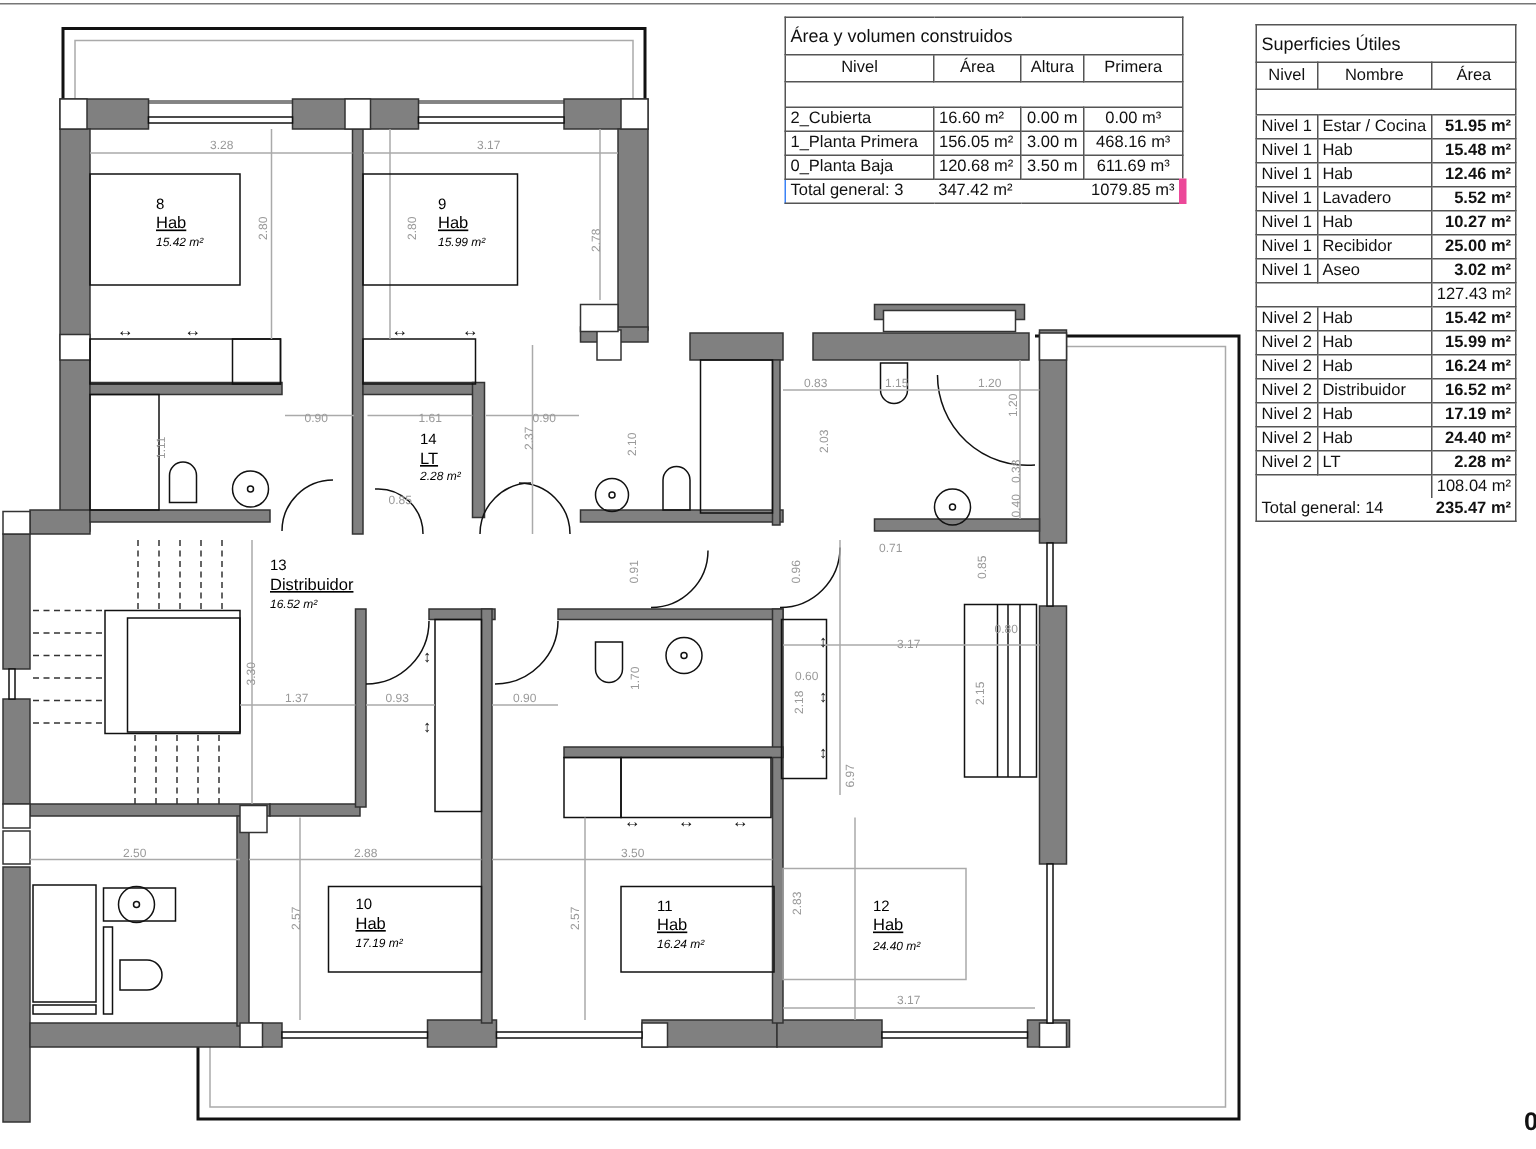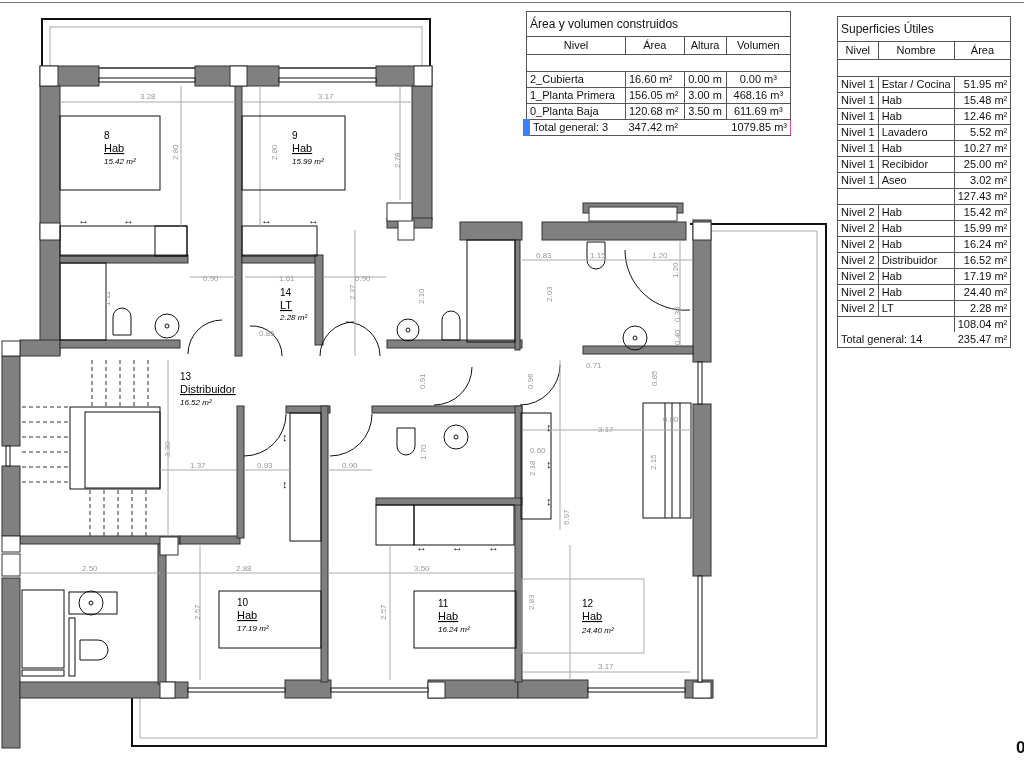--- a/index.html
+++ b/index.html
@@ -9,25 +9,25 @@
   svg text { font-family:"Liberation Sans", sans-serif; }
   .tbl { position:absolute; border-collapse:collapse; background:#fff; font-size:11px; }
   .tbl td, .tbl th { border:1px solid #555; padding:1px 3px; font-weight:normal; white-space:nowrap; line-height:13px; }
   .tbl .title { text-align:left; font-size:12px; height:22px; }
   .tbl .hdr th { text-align:center; height:15px; }
   .tbl .spacer td { height:14px; border-left:1px solid #555; border-right:1px solid #555; border-top:1px solid #555; border-bottom:none; }
   .t1 { left:523px; top:11px; width:268px; }
   .t1 td.c { text-align:center; }
   .t1 td.r { text-align:right; }
   .t1 tr.total td { border-left:none; border-right:none; border-bottom:1px solid #555; }
-  .t1 tr.total td:first-child { border-left:7px solid #3b82f6; }
-  .t1 tr.total td:last-child { border-right:1px solid #ec4899;margin-top:44px; }
+  .t1 tr.total td:first-child { border-left:1px solid #3b82f6; }
+  .t1 tr.total td:last-child { border-right:5px solid #ec4899;margin-top:44px; }
   .t2 { left:837px; top:16px; width:164px; }
   .t2 td.c { text-align:left; }
-  .t2 td.r { text-align:right; }
+  .t2 td.r { text-align:right;font-weight:bold; }
   .t2 tr.sub td { text-align:right; }
   .t2 tr.sub td.blank { border-right:none; }
   .corner-glyph { position:absolute; left:1016px; top:738px; font-size:17px; font-weight:bold; }
 </style>
 </head>
 <body>
 
 <div class="topline"></div>
 
 <svg class="plan" width="1024" height="766" viewBox="0 0 1024 766">
@@ -320,21 +320,21 @@
 
 <table class="tbl t1">
   <tbody>
       <tr>
         <td class="title" colspan="4">Área y volumen construidos</td>
       </tr>
   <tr class="hdr">
     <th>Nivel</th>
     <th>Área</th>
     <th>Altura</th>
-    <th>Volumen</th>
+    <th>Primera</th>
   </tr>
   <tr class="spacer">
         <td colspan="4"></td>
       </tr>
   <tr>
     <td>2_Cubierta</td>
     <td>16.60 m²</td>
     <td class="c">0.00 m</td>
     <td class="c">0.00 m³</td>
   </tr>

